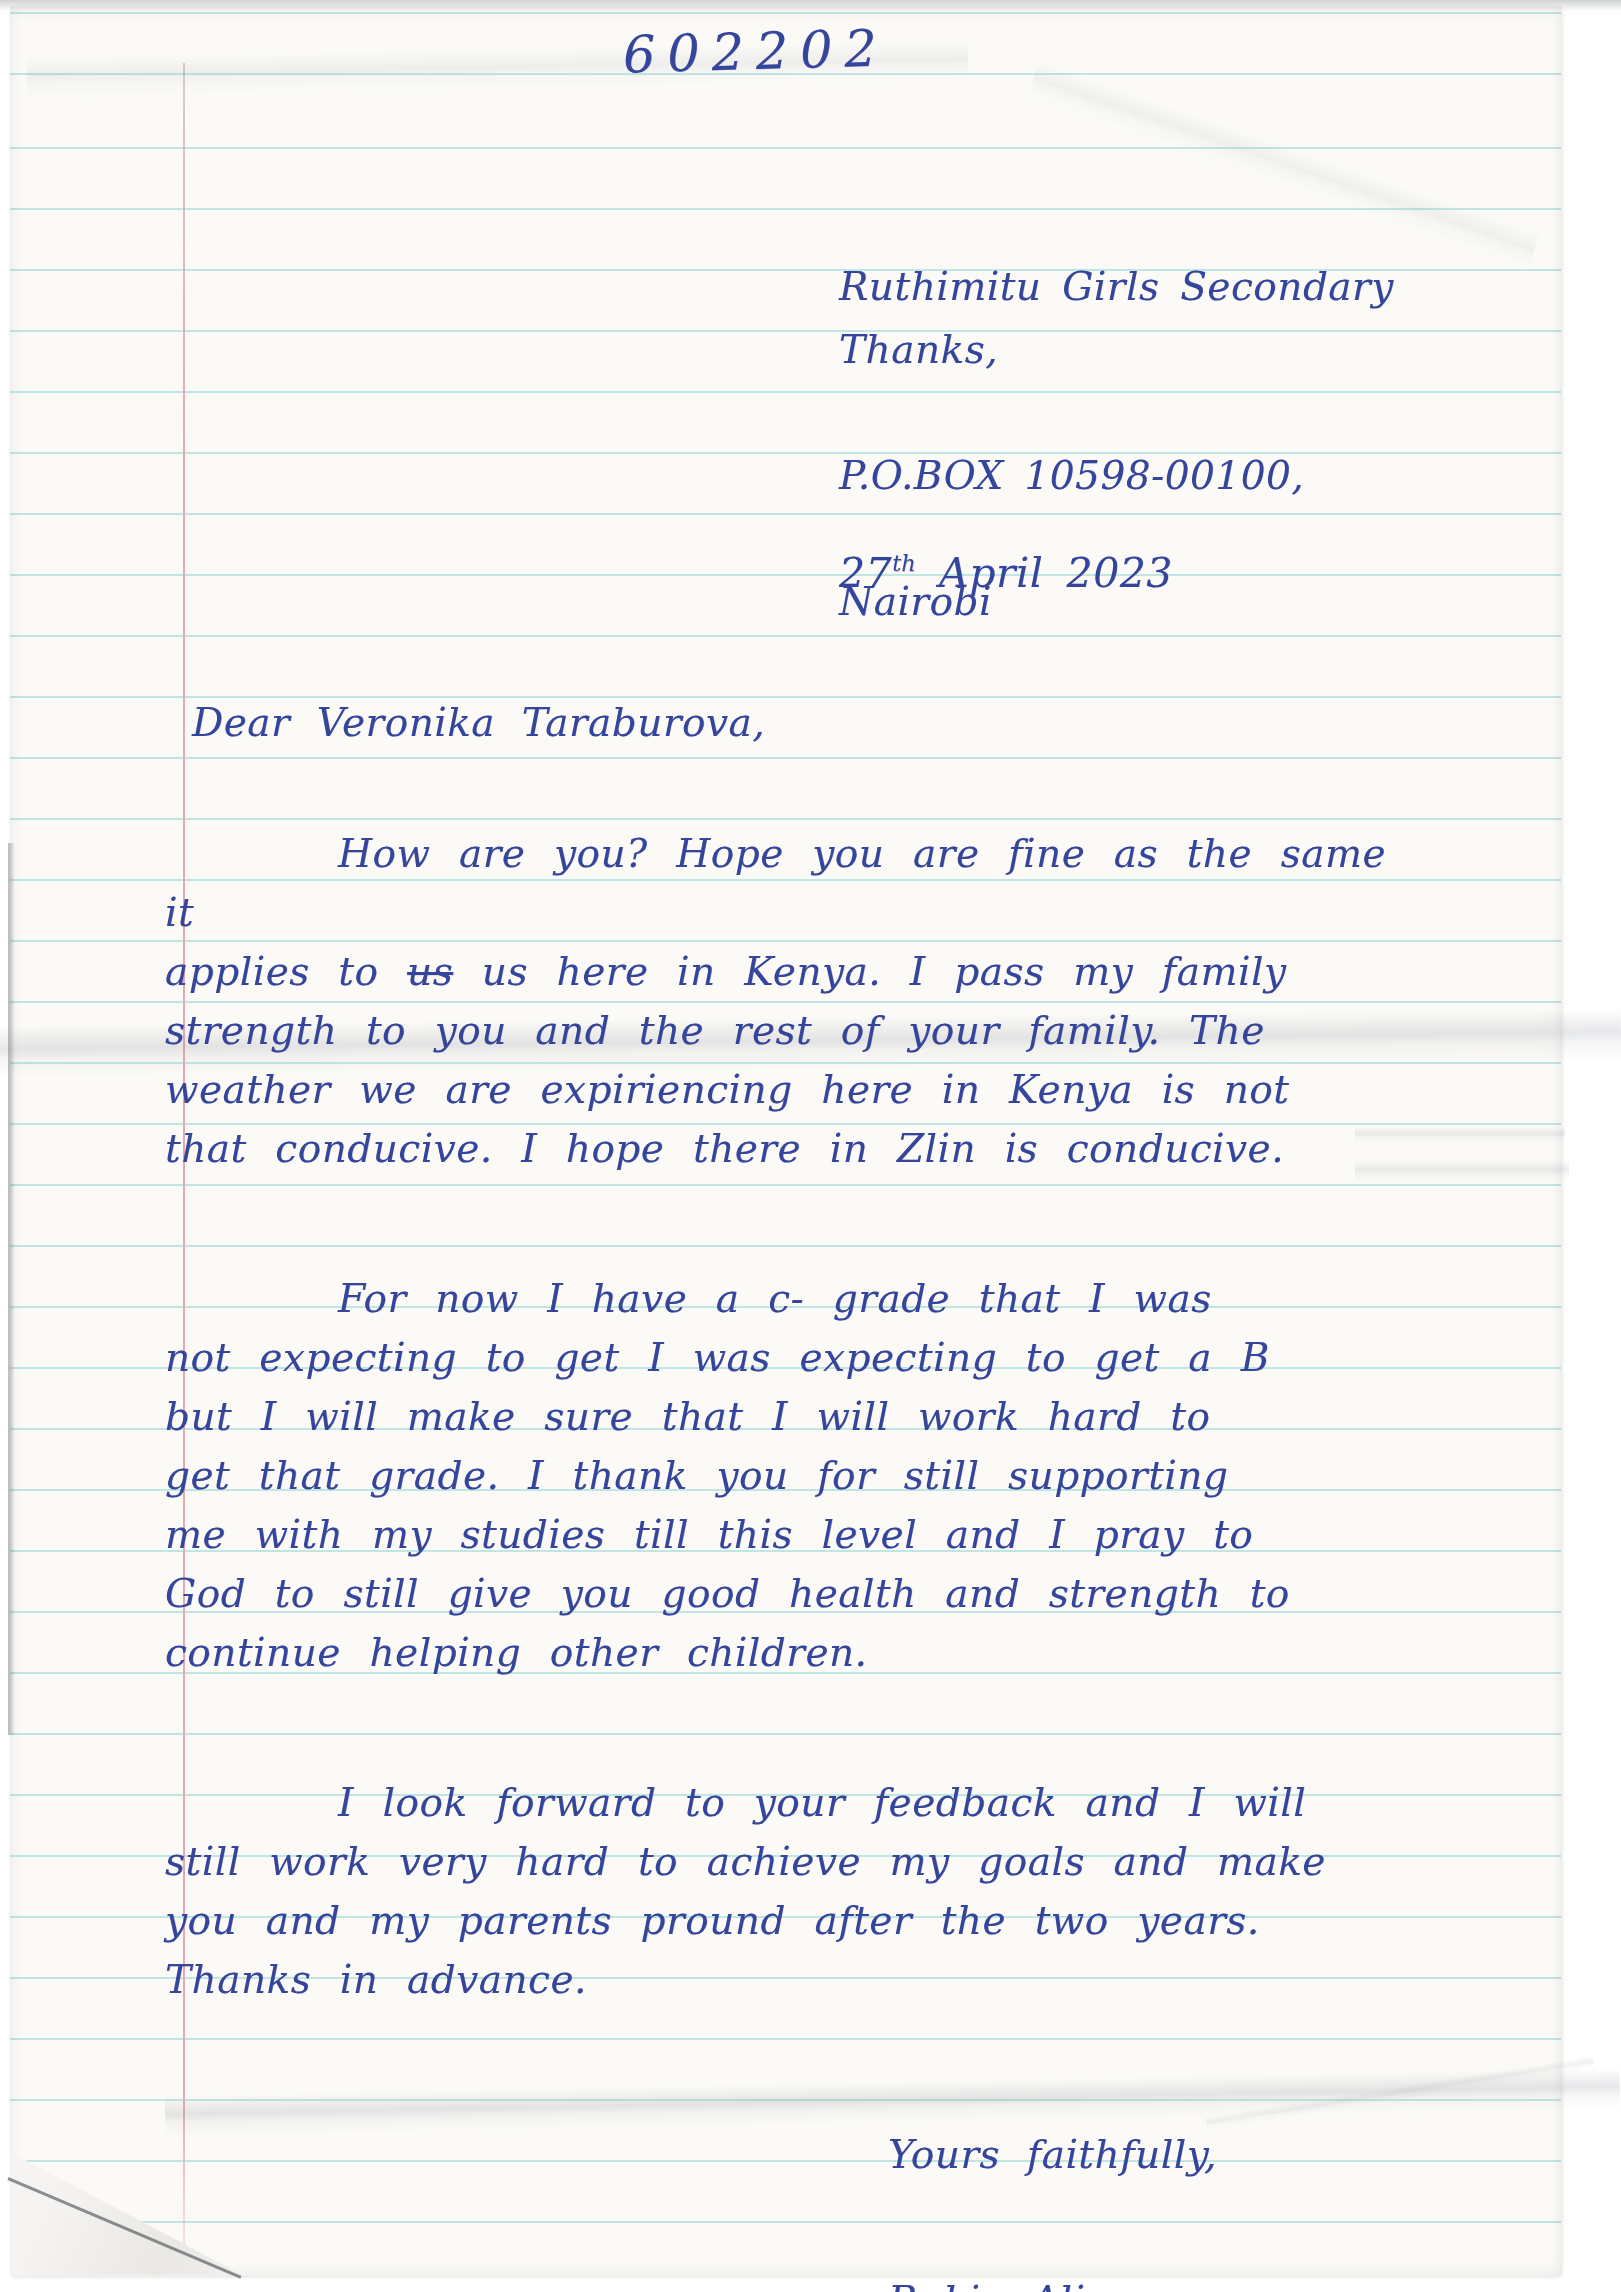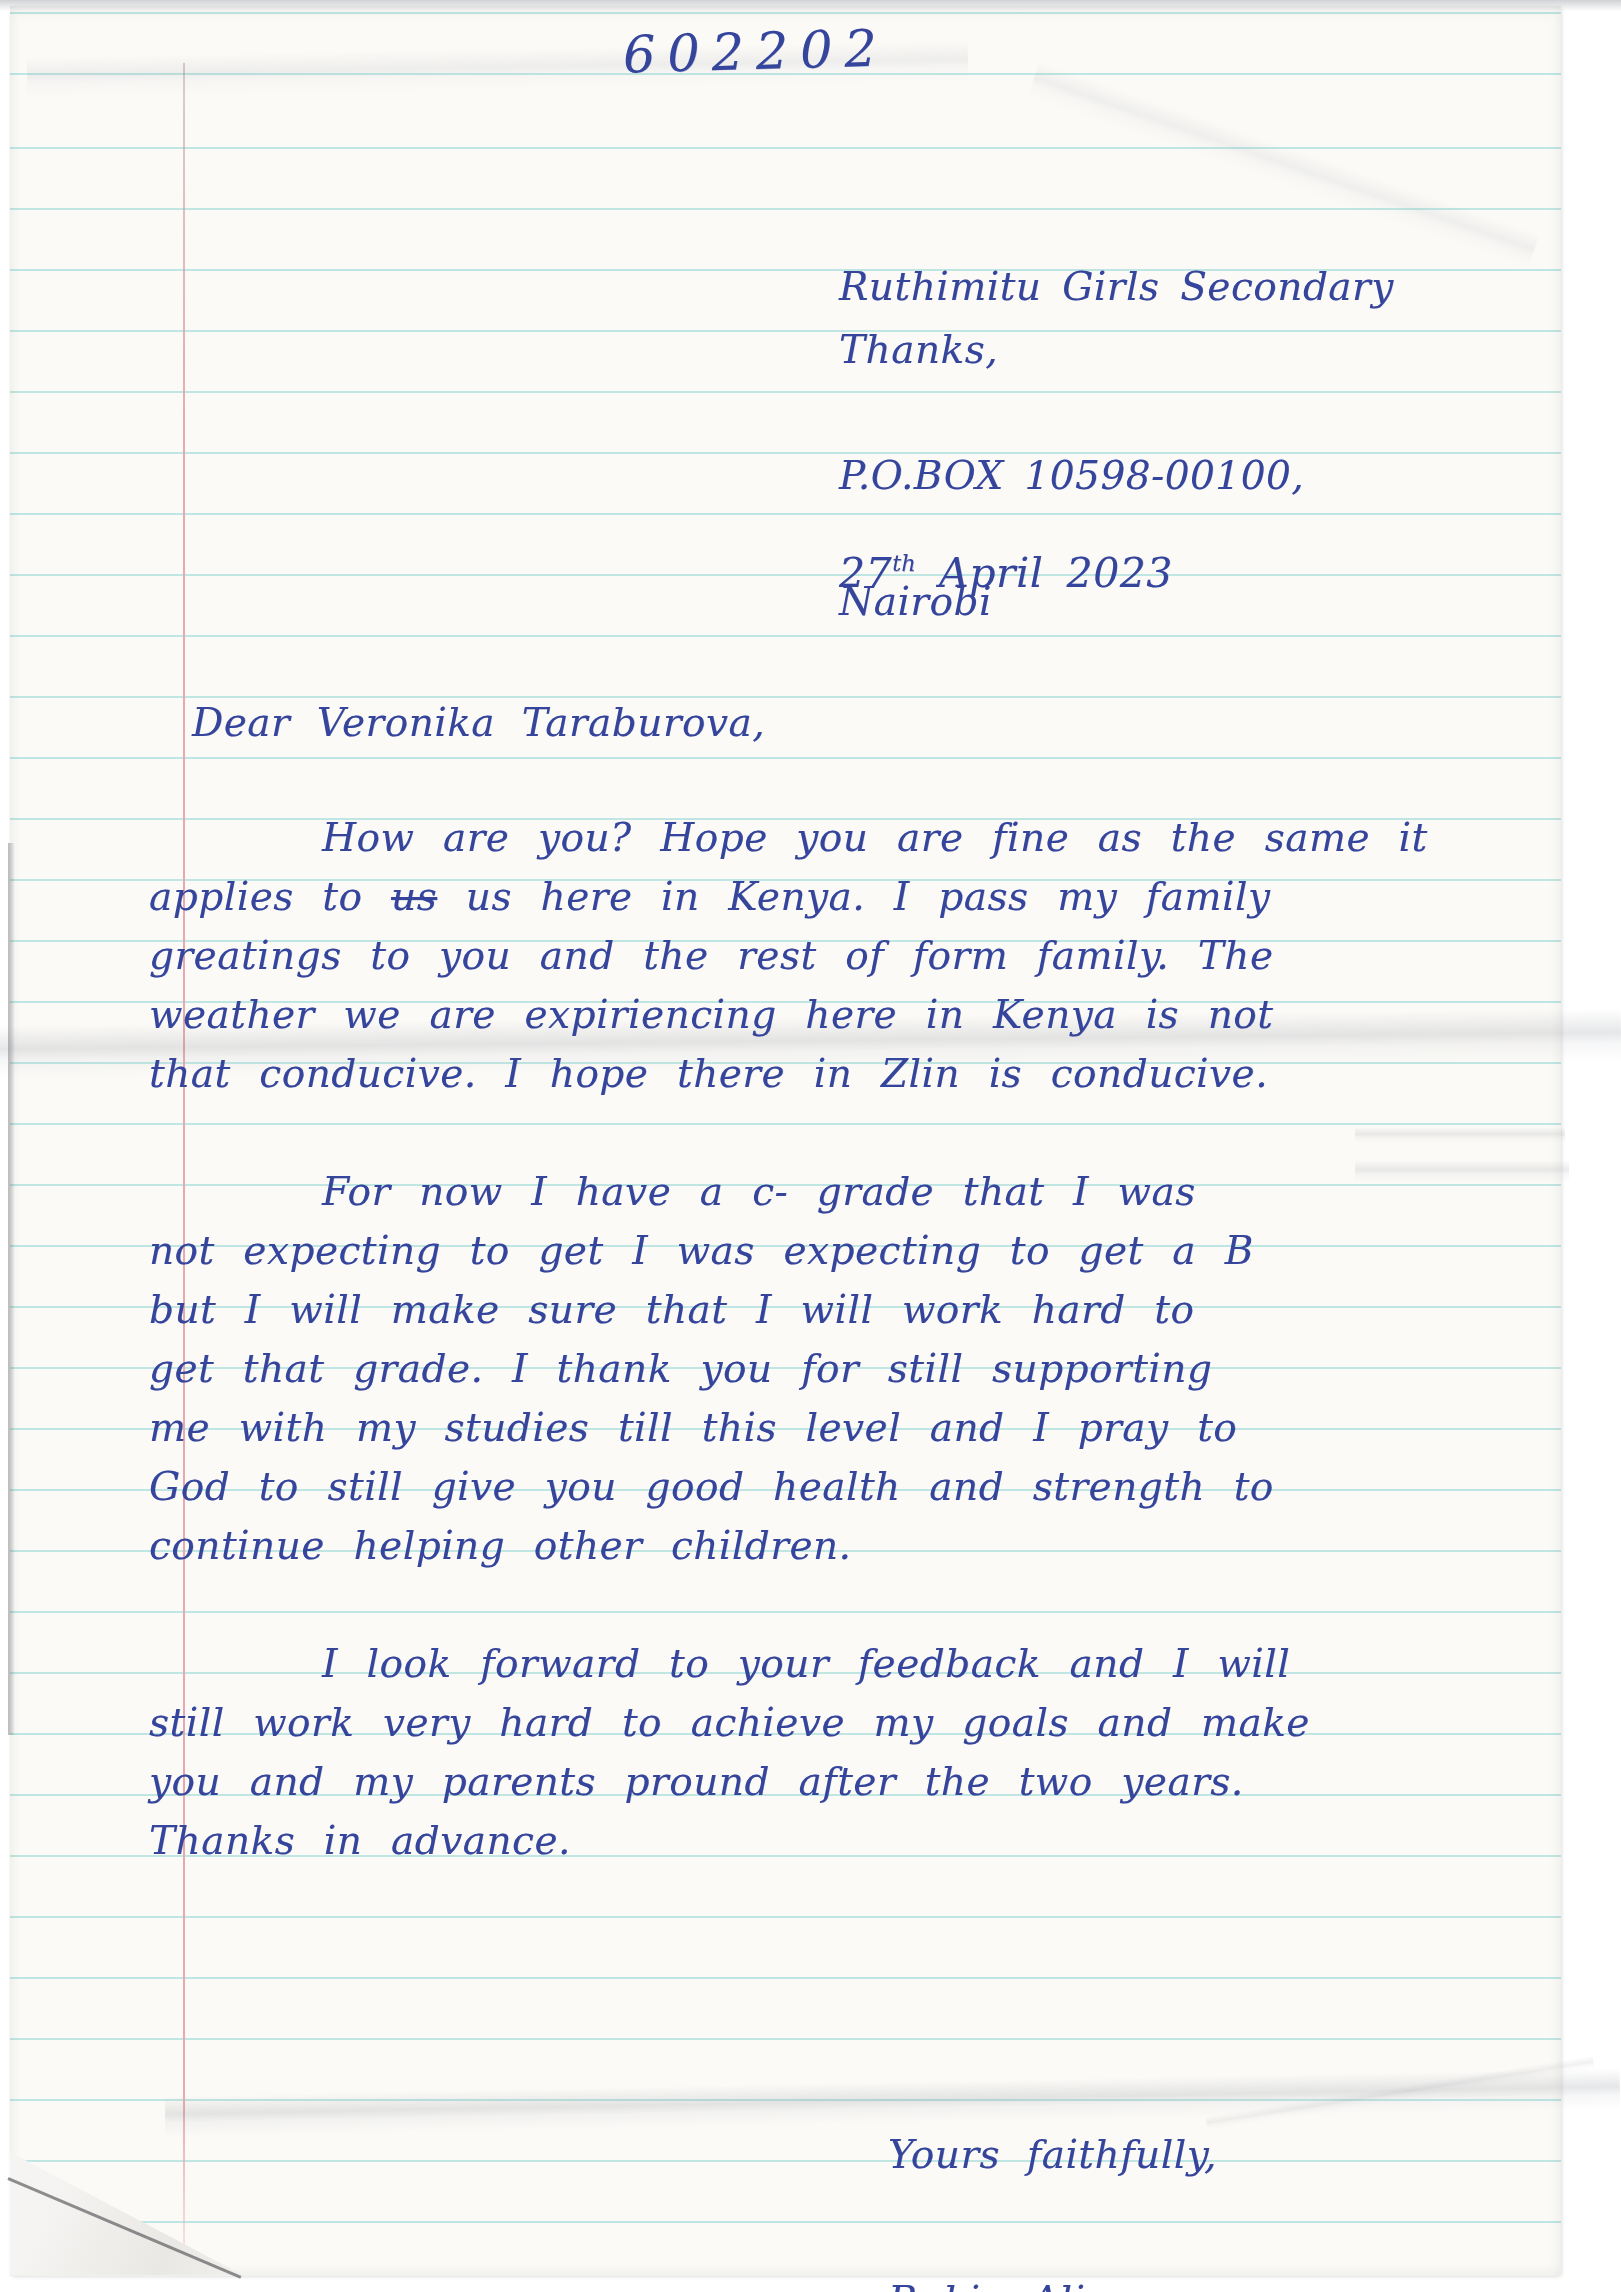--- a/index.html
+++ b/index.html
@@ -115,21 +115,21 @@
     word-spacing: 13.7px;
   }
   .letter-body {
     top: 749px; left: 149px;
     width: 1284px;
     font-size: 39px;
     line-height: 59px;
     word-spacing: 15.7px;
   }
   .letter-body .para {
-    margin: 0;
+    margin: 16px;
     text-indent: 173px;
     white-space: pre-line;
   }
   .struck { text-decoration: line-through; text-decoration-thickness: 2.9px; }
   .closing {
     top: 2045px; left: 888px;
     font-size: 39px;
     line-height: 73px;
     word-spacing: 13.7px;
   }
@@ -164,21 +164,21 @@
     <span class="line">Nairobi</span>
   </div>
 
   <div class="hw date-line"><span>27</span><sup>th</sup><span> April 2023</span></div>
 
   <div class="hw salutation">Dear Veronika Taraburova,</div>
 
   <div class="hw letter-body">
     <p class="para"><span>How are you? Hope you are fine as the same it
 applies to </span><span class="struck">us</span><span> us here in Kenya. I pass my family
-greatings to you and the rest of form family. The
+strength to you and the rest of your family. The
 weather we are expiriencing here in Kenya is not
 that conducive. I hope there in Zlin is conducive.</span></p>
     <p class="para">For now I have a c- grade that I was
 not expecting to get I was expecting to get a B
 but I will make sure that I will work hard to
 get that grade. I thank you for still supporting
 me with my studies till this level and I pray to
 God to still give you good health and strength to
 continue helping other children.</p>
     <p class="para">I look forward to your feedback and I will

